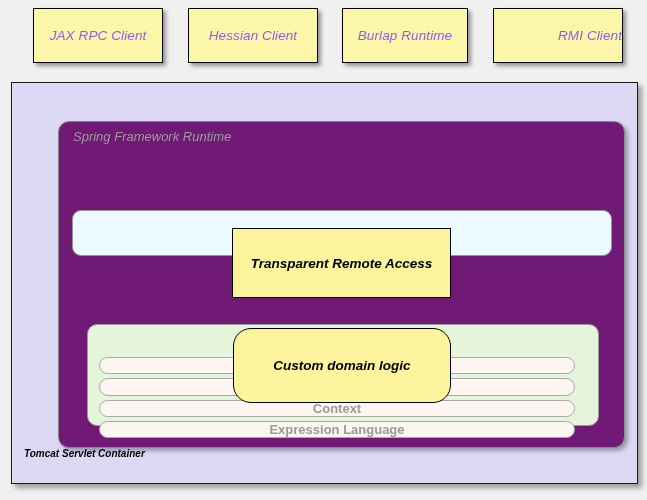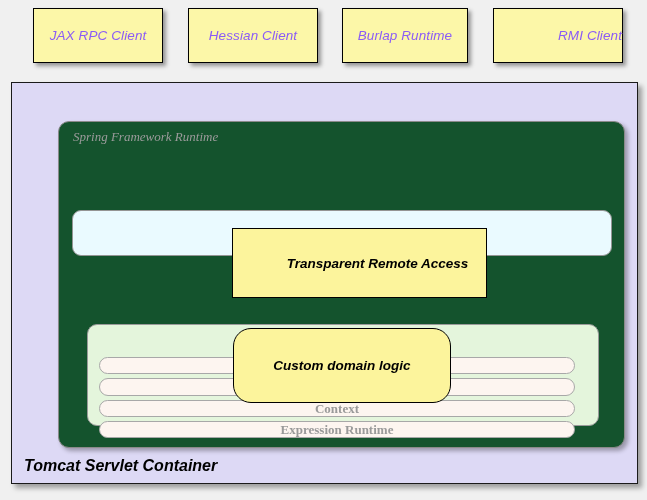--- a/index.html
+++ b/index.html
@@ -49,40 +49,39 @@
     top: 82px;
     width: 625px;
     height: 400px;
     background: #ddd9f5;
     border: 1.5px solid #1a1a1a;
     box-shadow: 4px 4px 5px rgba(0,0,0,0.35);
   }
   .tomcat-label {
     position: absolute;
     left: 12px;
-    bottom: 8px;
-    font-size: 16px;
+    bottom: 24px;
+    font-size: 10px;
     font-weight: bold;
     font-style: italic;
     color: #000000;
     white-space: nowrap;
   }
 
   
   .spring {
     position: absolute;
     left: 46px;
     top: 38px;
     width: 565px;
     height: 325px;
-    background: #14532d;
+    background: #701a75;
     border: 1px solid #8a8a8a;
     border-radius: 11px;
     box-shadow: 3px 3px 4px rgba(0,0,0,0.30);
-    font-family: Liberation Serif, serif;
   }
   .spring-label {
     position: absolute;
     left: 14px;
     top: 7px;
     font-size: 13px;
     font-style: italic;
     color: #9b9b9b;
     white-space: nowrap;
   }
@@ -121,21 +120,20 @@
     font-style: italic;
     color: #000000;
     white-space: nowrap;
     z-index: 3;
   }
   .yellow-remote {
     left: 220px;
     top: 145px;
     width: 217px;
     height: 68px;
-    padding-left: 36px;
   }
   .yellow-domain {
     left: 221px;
     top: 245px;
     width: 216px;
     height: 73px;
     border-radius: 18px;
   }
 
   
@@ -220,21 +218,21 @@
         <div class="core-item">
           <span>Beans</span>
         </div>
         <div class="core-item">
           <span>Core</span>
         </div>
         <div class="core-item">
           <span>Context</span>
         </div>
         <div class="core-item">
-          <span>Expression Runtime</span>
+          <span>Expression Language</span>
         </div>
       </div>
     </div>
 
   </div>
 
   <div class="yellow-box yellow-remote">
     <span>Transparent Remote Access</span>
   </div>
   <div class="yellow-box yellow-domain">

